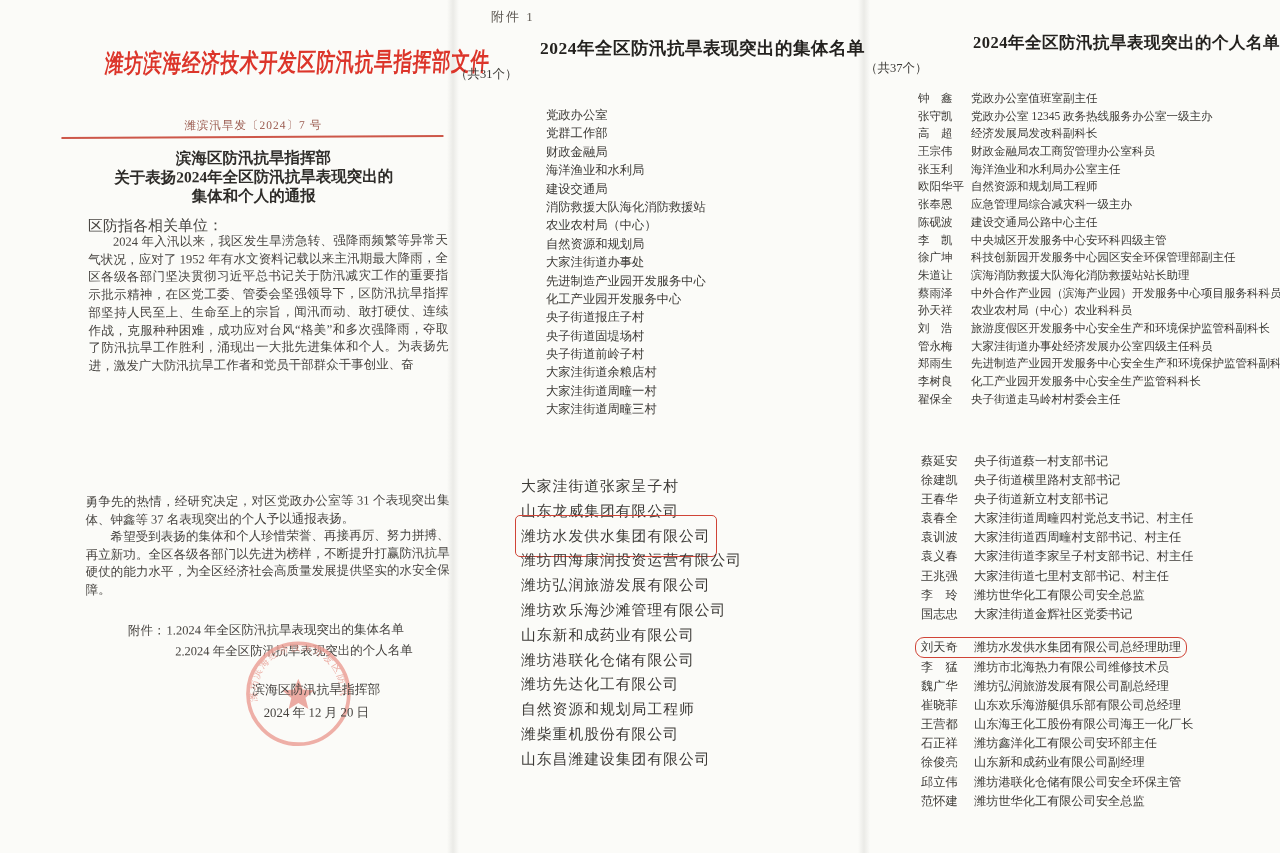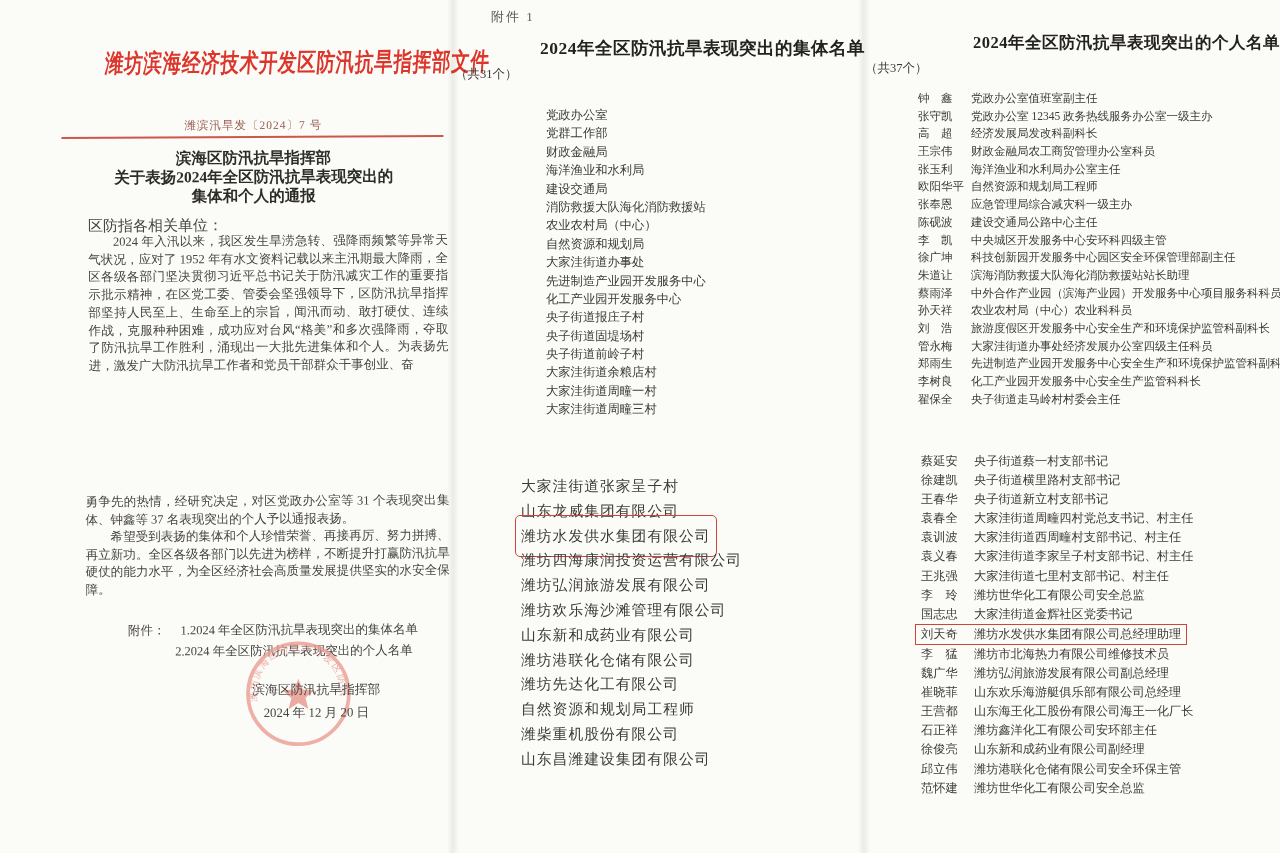--- a/index.html
+++ b/index.html
@@ -29,21 +29,21 @@
   .p1-title{position:absolute;top:118px;left:0;width:100%;text-align:center;
     color:var(--ink-dark);font-weight:bold;font-size:15.5px;line-height:19px;}
   .p1-salutation{position:absolute;top:186px;left:34px;font-size:15px;color:var(--ink);text-align:center;}
   .p1-para1{position:absolute;top:203px;left:34px;width:360px;font-size:12.5px;
     line-height:17.7px;color:var(--ink);text-align:justify;text-indent:2em;}
   .p1-para2{position:absolute;top:463px;left:30px;width:364px;font-size:12.5px;
     line-height:17.6px;color:var(--ink);text-align:justify;}
   .p1-para2 .cont{text-indent:0;margin:0;}
   .p1-para2 .ind{text-indent:2em;margin:0;}
   .p1-attach{position:absolute;top:590px;left:72px;font-size:12.5px;line-height:21px;color:var(--ink);}
-  .p1-attach .lbl{margin-right:15px;}
+  .p1-attach .lbl{margin-right:1px;}
   .p1-attach .a2{padding-left:47px;}
   .p1-sign{position:absolute;top:650px;left:150px;width:220px;text-align:center;
     font-size:12.8px;line-height:20px;color:var(--ink);z-index:2;}
   .p1-sign .date{margin-top:3px;}
   .p1-seal{position:absolute;top:608px;left:186px;z-index:1;opacity:.8;}
 
   
   .att-tag{position:absolute;top:8px;left:36px;font-size:13px;color:#5d5852;letter-spacing:2px;}
   .att-title{position:absolute;left:0;width:100%;text-align:right;font-weight:bold;
     color:#24221f;white-space:nowrap;}
@@ -58,22 +58,22 @@
   .p2-g1 .lrow{height:18.4px;line-height:18.4px;font-size:12.3px;margin-left:33px;}
   .p2-g2{position:absolute;top:474px;left:66px;}
   .p2-g2 .lrow{height:24.8px;line-height:24.8px;font-size:14.8px;letter-spacing:1px;}
   .p3-g1{position:absolute;top:90px;left:53px;}
   .p3-g1 .lrow{height:17.7px;line-height:17.7px;font-size:11.5px;}
   .p3-g2{position:absolute;top:452px;left:56px;}
   .p3-g2 .lrow{height:19.1px;line-height:19.1px;font-size:12.2px;}
   .p-name{display:inline-block;width:44px;}
   .p-title{margin-left:9px;}
   span.hl{border:1.5px solid var(--highlight-red);border-radius:5px;padding:12px 5px;margin-left:-6px;}
-  .lrow.hl{border:1.5px solid var(--highlight-red);border-radius:0;width:max-content;
-    padding:0 5px;margin-left:-6px;box-sizing:content-box;}
+  .lrow.hl{border:1.5px solid var(--highlight-red);border-radius:9px;width:max-content;
+    padding:0 5px;margin-left:-6px;box-sizing:content-box;margin-top:13px;}
 </style>
 </head>
 <body>
 
 <div id="canvas">
   <div class="seam" style="left:447px"></div>
   <div class="seam" style="left:858px"></div>
 
   <div class="page" id="page1">
     <div class="p1-header">潍坊滨海经济技术开发区防汛抗旱指挥部文件</div>

